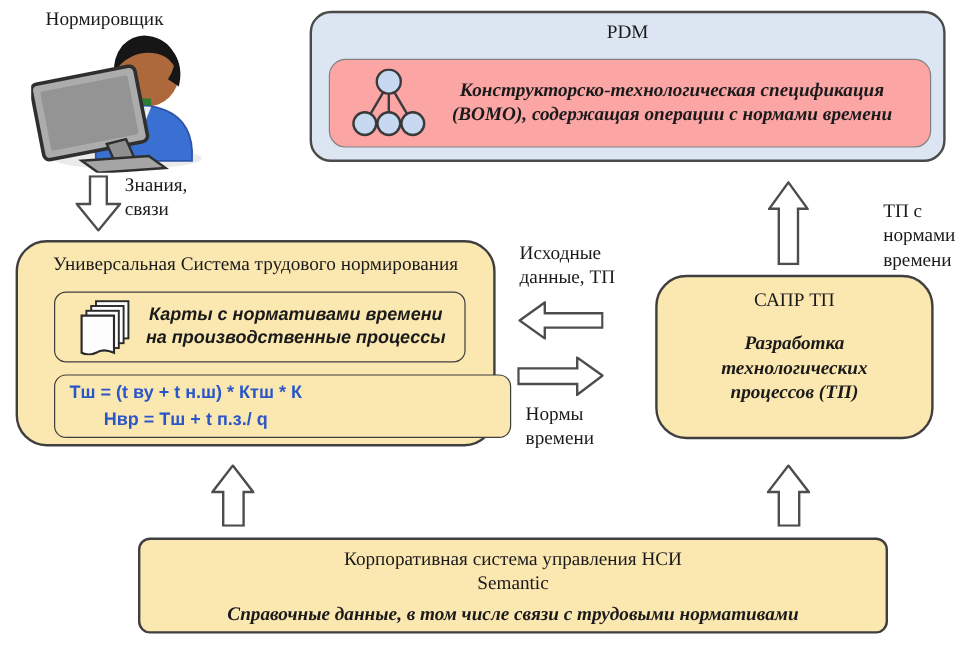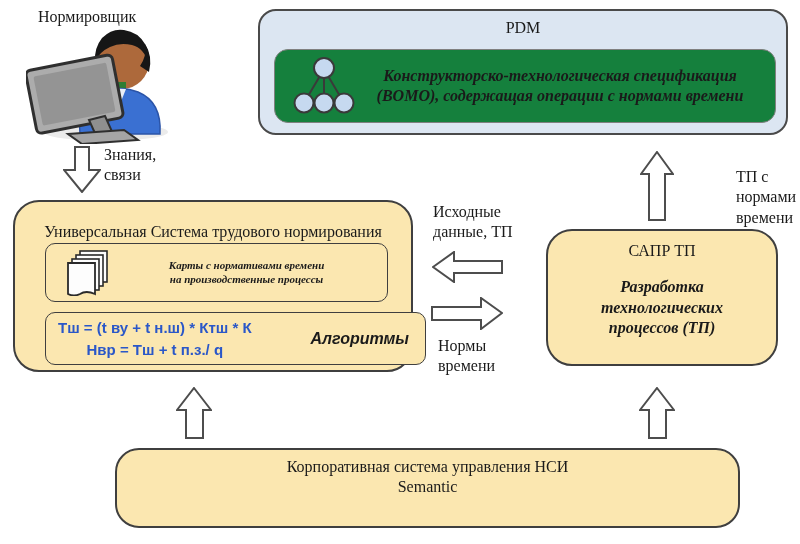--- a/index.html
+++ b/index.html
@@ -7,21 +7,21 @@
     position:relative;width:800px;height:544px;background:#ffffff;
     font-family:"Liberation Sans", sans-serif;color:#1a1a1a;overflow:hidden;
   }
   .abs{position:absolute;}
   .pre{white-space:pre-line;}
   .lbl{font-size:16px;line-height:1.28;font-family:Liberation Serif, serif;}
   
   .tan{background:#FBE7B0;border:2px solid #3F3F3F;box-sizing:border-box;}
   .tan-thin{background:#FBE7B0;border:1.4px solid #3F3F3F;box-sizing:border-box;}
   .pdm{background:#DCE6F2;border:2px solid #4A4A4A;box-sizing:border-box;}
-  .graypanel{background:#15803d;border:1.5px solid #808080;box-sizing:border-box;}
+  .graypanel{background:#fca5a5;border:1.5px solid #808080;box-sizing:border-box;}
   .center{text-align:center;}
   .ital{font-style:italic;font-weight:700;}
   .formula{color:#2A57C8;font-weight:700;font-size:15px;line-height:1.45;}
   svg{display:block;}
 </style>
 </head>
 <body>
 
 <div class="canvas">
 
@@ -69,41 +69,40 @@
           <circle cx="31" cy="46" r="9.5" fill="#C6D9F0" stroke="#3A3A3A" stroke-width="2"></circle>
           <circle cx="51" cy="46" r="9.5" fill="#C6D9F0" stroke="#3A3A3A" stroke-width="2"></circle>
         </svg>
       </div>
       <div class="lbl ital pre center" style="flex:1;margin-right:10px;">Конструкторско-технологическая спецификация
 (BOMO), содержащая операции с нормами времени</div>
     </div>
   </div>
 
   <div class="abs tan" style="left:13px;top:200px;width:400px;height:172px;border-radius:26px;">
-    <div class="lbl center" style="margin-top:20px;">Универсальная Система трудового нормирования</div>
+    <div class="lbl center" style="margin-top:9px;">Универсальная Система трудового нормирования</div>
 
     <div class="abs tan-thin" style="left:30px;top:41px;width:343px;height:59px;border-radius:10px;display:flex;align-items:center;">
       <div style="margin-left:20px;">
         <svg width="44" height="46" viewBox="0 0 44 46">
           <rect x="14" y="1" width="27" height="31" fill="#fdfdfd" stroke="#2A2A2A" stroke-width="1.6"></rect>
           <rect x="10" y="5" width="27" height="31" fill="#fdfdfd" stroke="#2A2A2A" stroke-width="1.6"></rect>
           <rect x="6" y="9" width="27" height="31" fill="#fdfdfd" stroke="#2A2A2A" stroke-width="1.6"></rect>
           <path d="M 2 13 H 29 V 44 Q 20 40 14 44 Q 8 47 2 44 Z" fill="#fdfdfd" stroke="#2A2A2A" stroke-width="1.8"></path>
         </svg>
       </div>
-      <div class="ital pre center" style="flex:1;font-size:11px;line-height:1.25;margin-right:4px;font-family:Liberation Serif, serif;">Карты с нормативами времени
+      <div class="ital pre center" style="flex:1;font-size:15px;line-height:1.25;margin-right:4px;">Карты с нормативами времени
 на производственные процессы</div>
     </div>
 
     <div class="abs tan-thin" style="left:30px;top:110px;width:381px;height:53px;border-radius:10px;display:flex;align-items:center;">
       <div style="margin-left:12px;">
         <div class="formula">Тш = (t ву + t н.ш)  * Ктш * К</div>
         <div class="formula center">Нвр = Тш + t п.з./ q</div>
       </div>
-      <div class="ital" style="flex:1;text-align:right;margin-right:16px;font-size:16px;">Алгоритмы</div>
     </div>
   </div>
 
   <div class="abs lbl pre" style="left:433px;top:202px;">Исходные
 данные, ТП</div>
   <div class="abs" style="left:432px;top:251px;">
     <svg width="71" height="32" viewBox="0 0 71 32">
       <polygon points="1,16 22,1 22,10 70,10 70,22 22,22 22,31" fill="#ffffff" stroke="#4D4D4D" stroke-width="2"></polygon>
     </svg>
   </div>
@@ -124,23 +123,24 @@
   </div>
 
   <div class="abs" style="left:640px;top:151px;">
     <svg width="34" height="70" viewBox="0 0 34 70">
       <polygon points="17,1 33,23 25,23 25,69 9,69 9,23 1,23" fill="#ffffff" stroke="#4D4D4D" stroke-width="2"></polygon>
     </svg>
   </div>
   <div class="abs lbl pre" style="left:700px;top:167px;margin-left:36px;">ТП с нормами
 времени</div>
 
-  <div class="abs tan" style="left:115px;top:448px;width:625px;height:80px;border-radius:24px;">
+  <div class="abs tan" style="left:115px;top:448px;width:625px;height:80px;border-radius:10px;">
     <div class="lbl center" style="margin-top:7px;">Корпоративная система управления НСИ</div>
     <div class="lbl center">Semantic</div>
+    <div class="lbl ital center" style="margin-top:5px;">Справочные данные, в том числе связи с трудовыми нормативами</div>
   </div>
 
   <div class="abs" style="left:176px;top:387px;">
     <svg width="36" height="52" viewBox="0 0 36 52">
       <polygon points="18,1 35,23 27,23 27,51 10,51 10,23 1,23" fill="#ffffff" stroke="#4D4D4D" stroke-width="2"></polygon>
     </svg>
   </div>
   <div class="abs" style="left:639px;top:387px;">
     <svg width="36" height="52" viewBox="0 0 36 52">
       <polygon points="18,1 35,23 27,23 27,51 10,51 10,23 1,23" fill="#ffffff" stroke="#4D4D4D" stroke-width="2"></polygon>

